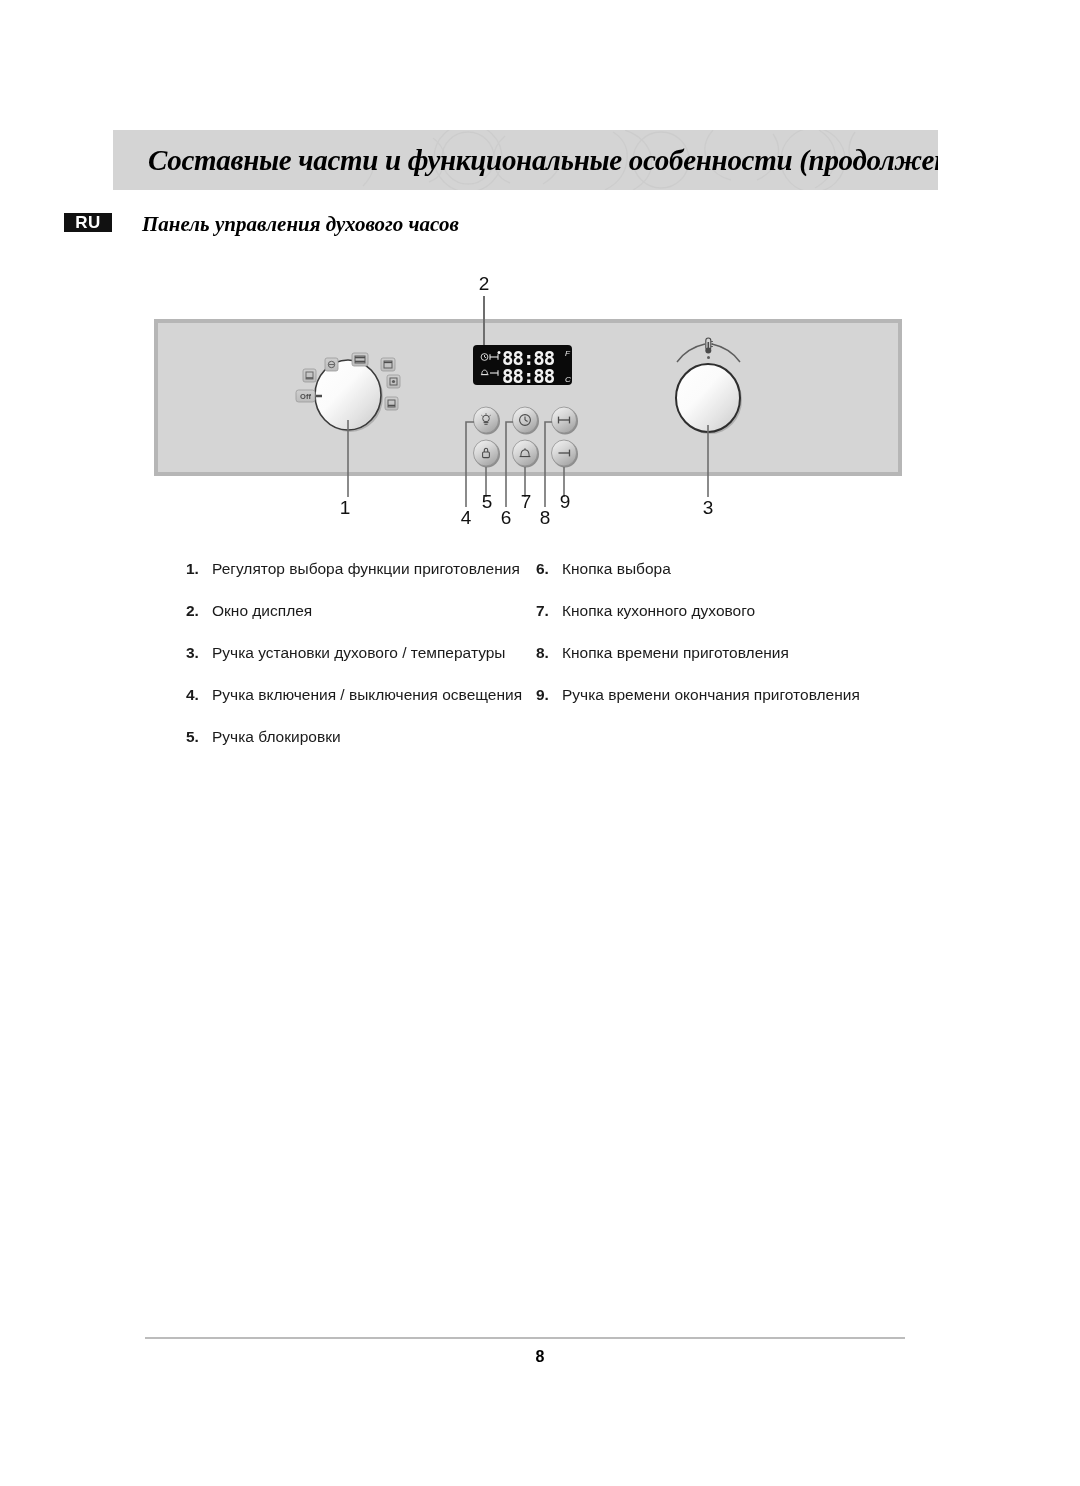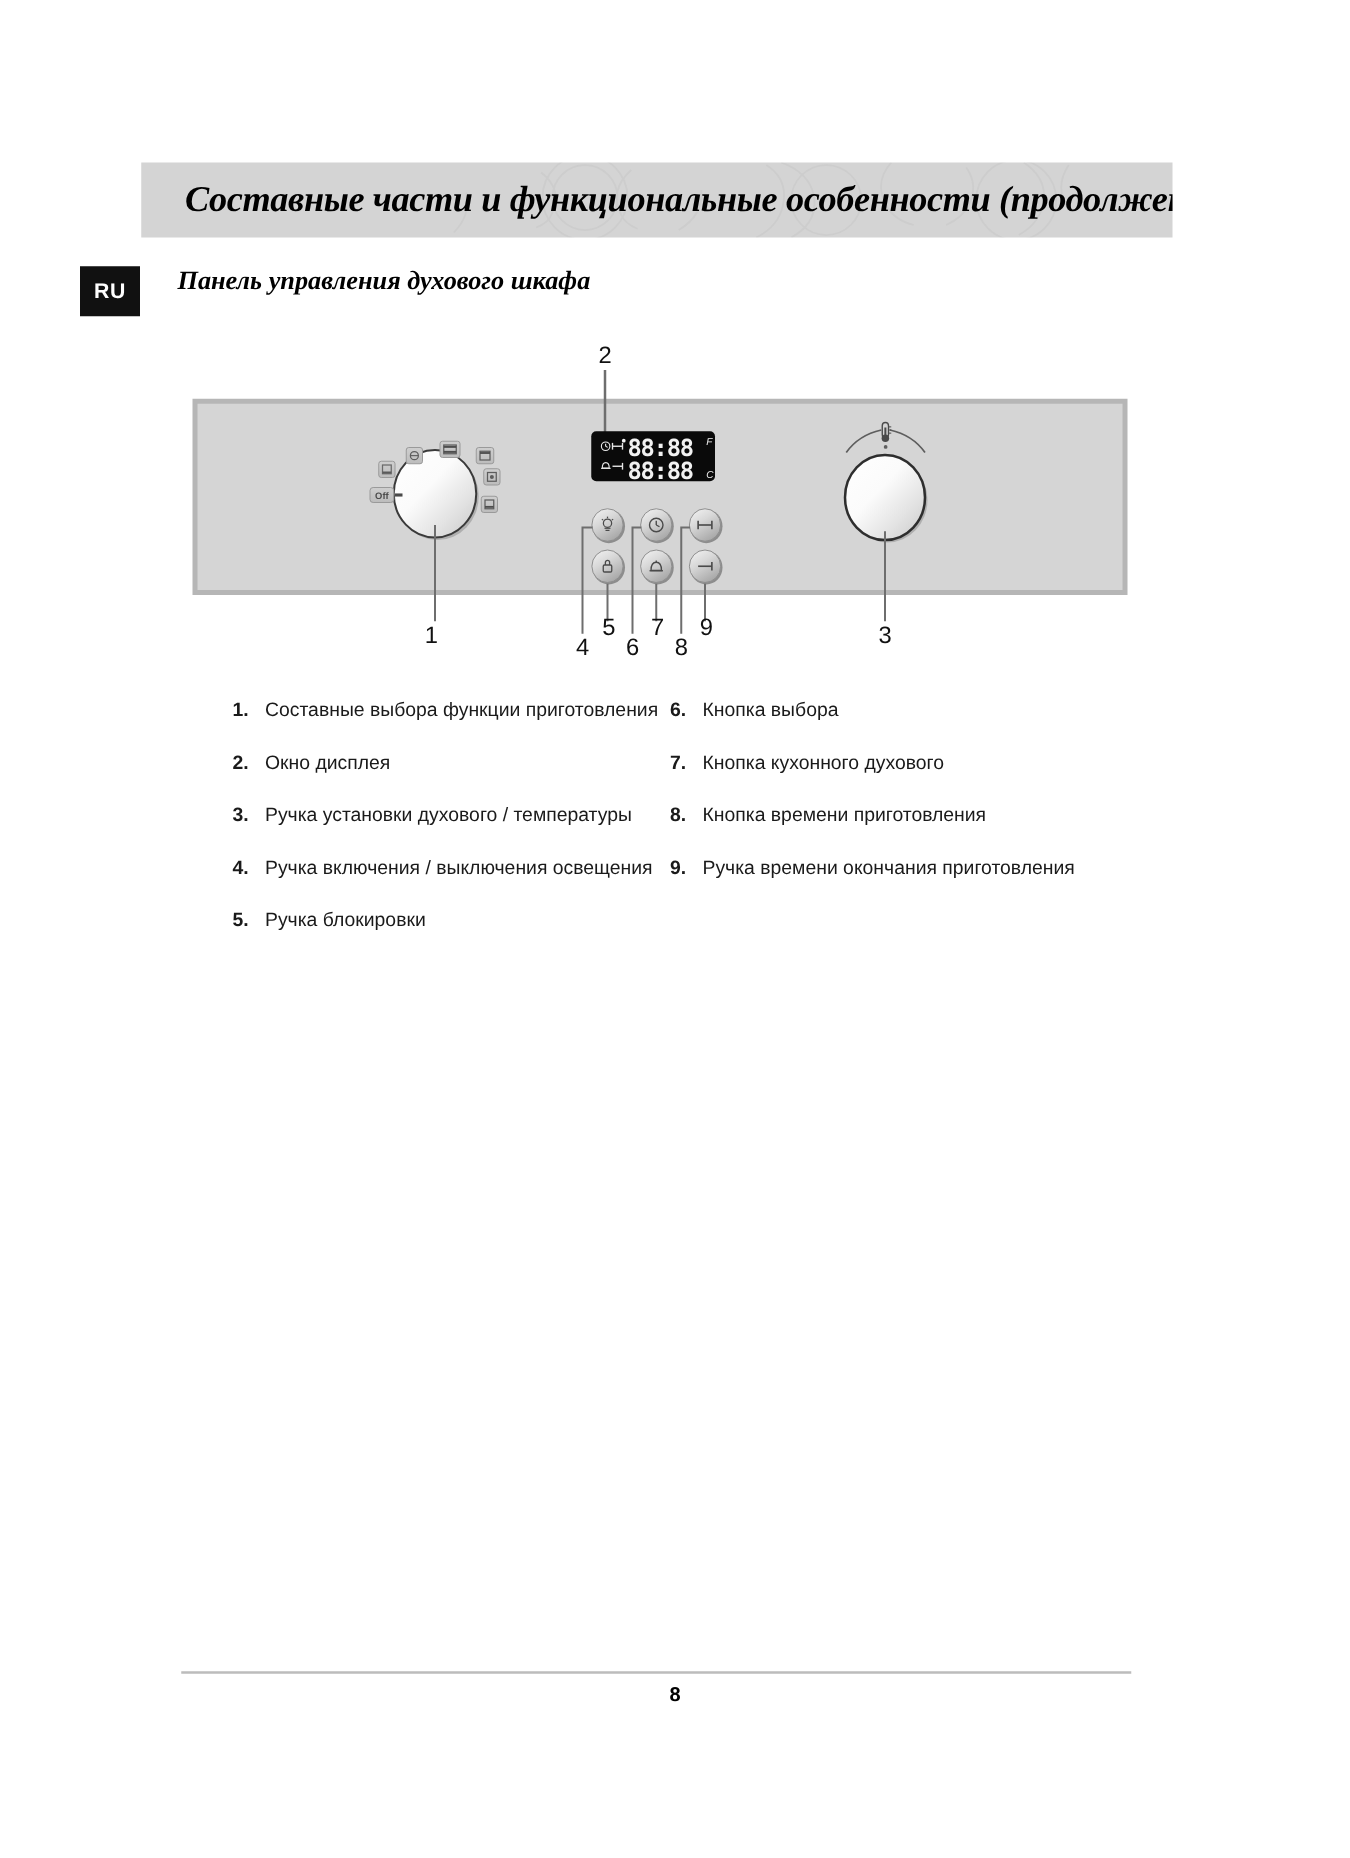--- a/index.html
+++ b/index.html
@@ -46,21 +46,21 @@
     white-space: nowrap;
     color: #000;
   }
 
   
   .lang-badge {
     position: absolute;
     left: 64px;
     top: 213px;
     width: 48px;
-    height: 40px;
+    height: 19px;
     background: #111111;
     color: #ffffff;
     font-family: "Liberation Sans", sans-serif;
     font-weight: bold;
     font-size: 17px;
     letter-spacing: 0.5px;
     display: flex;
     align-items: center;
     justify-content: center;
   }
@@ -156,21 +156,21 @@
       <circle cx="700" cy="30" r="32"></circle>
       <path d="M742 2 q-12 18 0 36"></path>
       <path d="M430 54 q20 -12 18 -32"></path>
       <path d="M250 56 q14 -14 10 -32"></path>
     </g>
   </svg>
   <div class="header-title">Составные части и функциональные особенности (продолжение)</div>
 </div>
 
 <div class="lang-badge">RU</div>
-<div class="subtitle">Панель управления духового шкафа</div>
+<div class="subtitle">Панель управления духового часов</div>
 
 <svg class="diagram" width="1080" height="1486" viewBox="0 0 1080 1486">
   <defs>
     <linearGradient id="knobGrad" x1="0" y1="0" x2="1" y2="1">
       <stop offset="0%" stop-color="#ffffff"></stop>
       <stop offset="42%" stop-color="#fbfbfb"></stop>
       <stop offset="72%" stop-color="#e3e3e3"></stop>
       <stop offset="100%" stop-color="#c8c8c8"></stop>
     </linearGradient>
     <linearGradient id="btnGrad" x1="0" y1="0" x2="0.6" y2="1">
@@ -372,21 +372,21 @@
     <text x="545" y="524">8</text>
     <text x="565" y="508">9</text>
     <text x="708" y="514">3</text>
   </g>
 </svg>
 
 <div class="legend">
   <div class="legend-col left">
     <div class="legend-item">
       <span class="legend-num">1.</span>
-      <span class="legend-text">Составные выбора функции приготовления</span>
+      <span class="legend-text">Регулятор выбора функции приготовления</span>
     </div>
     <div class="legend-item">
       <span class="legend-num">2.</span>
       <span class="legend-text">Окно дисплея</span>
     </div>
     <div class="legend-item">
       <span class="legend-num">3.</span>
       <span class="legend-text">Ручка установки духового / температуры</span>
     </div>
     <div class="legend-item">

